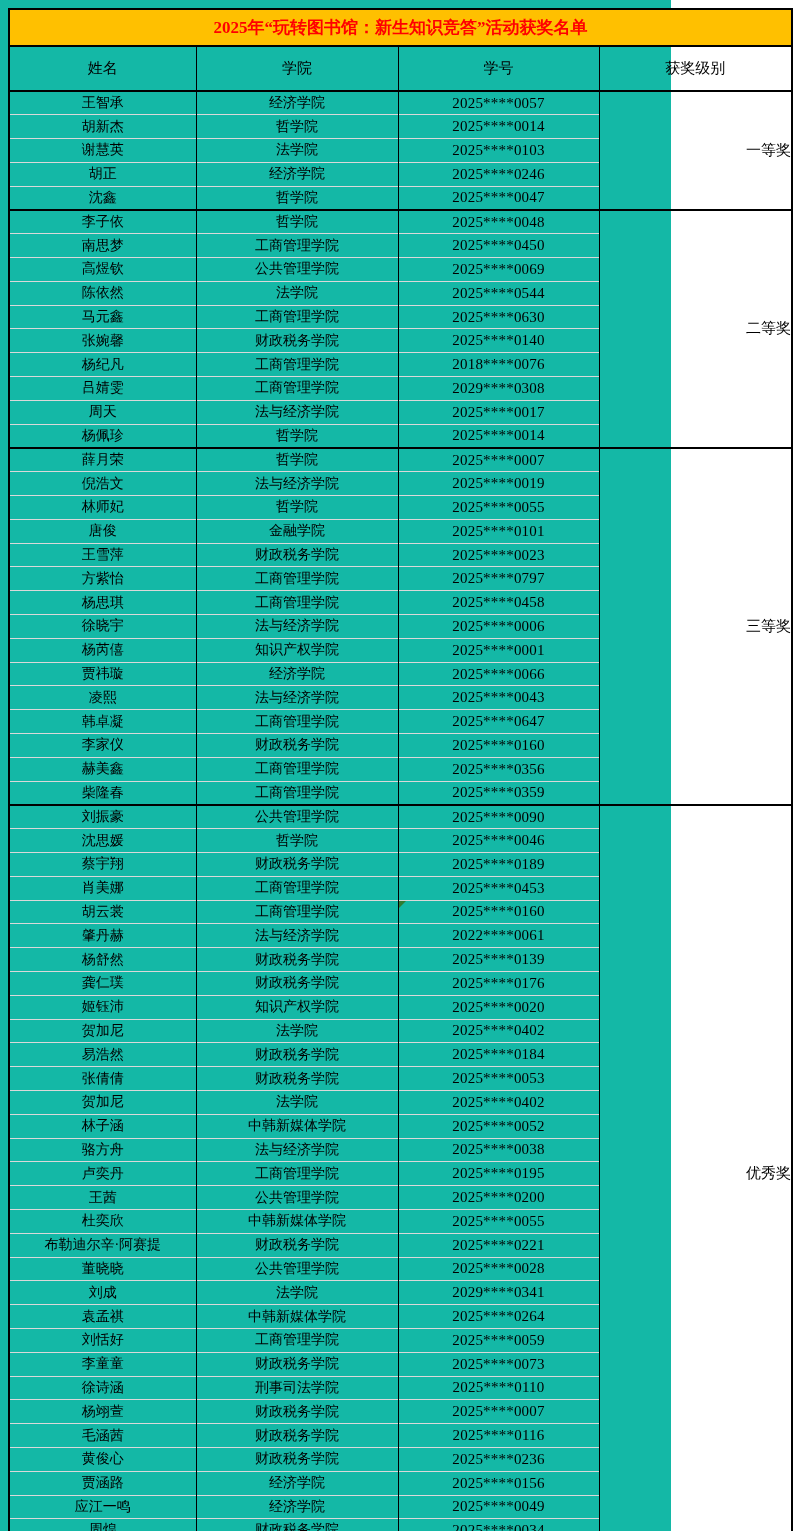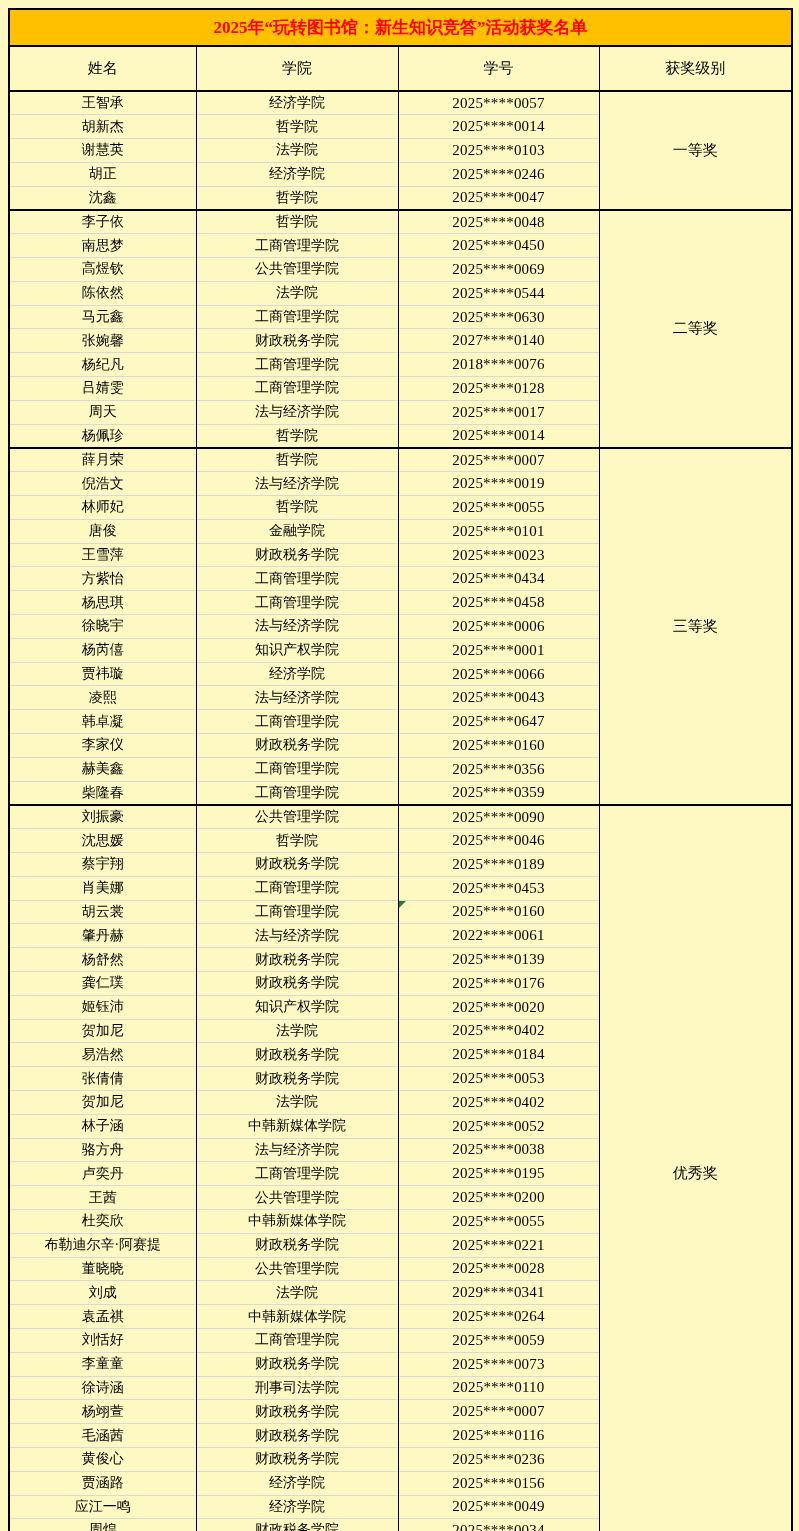--- a/index.html
+++ b/index.html
@@ -7,23 +7,23 @@
     padding: 0;
     background: #ffffff;
     width: 799px;
     height: 1531px;
     overflow: hidden;
     font-family: "Liberation Serif", "DejaVu Serif", serif;
     color: #000;
   }
   .sheet {
     position: relative;
-    width: 799px;
+    width: 671px;
     height: 1531px;
-    background: #fef9c3;
+    background: #14b8a6;
   }
   table.award-table {
     position: absolute;
     top: 8px;
     left: 8px;
     width: 783px;
     border-collapse: collapse;
     table-layout: fixed;
     border: 2px solid #000;
   }
@@ -62,20 +62,21 @@
   }
   tbody tr.group-start td { border-top: 2px solid #000; }
   td.id-cell {
     font-size: 15px;
     position: relative;
     letter-spacing: 0.2px;
   }
   td.award-cell {
     font-size: 15px;
     border: 1px solid #000;
+    text-align: right;
   }
   .corner-flag {
     position: absolute;
     top: 0;
     left: 0;
     width: 0;
     height: 0;
     border-top: 7px solid var(--flag-green, #2E7D32);
     border-right: 7px solid transparent;
   }
@@ -151,31 +152,31 @@
     <td class="id-cell">2025****0544</td>
   </tr>
         <tr class="data-row">
     <td class="name-cell">马元鑫</td>
     <td class="college-cell">工商管理学院</td>
     <td class="id-cell">2025****0630</td>
   </tr>
         <tr class="data-row">
     <td class="name-cell">张婉馨</td>
     <td class="college-cell">财政税务学院</td>
-    <td class="id-cell">2027****0140</td>
+    <td class="id-cell">2025****0140</td>
   </tr>
         <tr class="data-row">
     <td class="name-cell">杨纪凡</td>
     <td class="college-cell">工商管理学院</td>
     <td class="id-cell">2018****0076</td>
   </tr>
         <tr class="data-row">
     <td class="name-cell">吕婧雯</td>
     <td class="college-cell">工商管理学院</td>
-    <td class="id-cell">2025****0128</td>
+    <td class="id-cell">2029****0308</td>
   </tr>
         <tr class="data-row">
     <td class="name-cell">周天</td>
     <td class="college-cell">法与经济学院</td>
     <td class="id-cell">2025****0017</td>
   </tr>
         <tr class="data-row">
     <td class="name-cell">杨佩珍</td>
     <td class="college-cell">哲学院</td>
     <td class="id-cell">2025****0014</td>
@@ -202,21 +203,21 @@
     <td class="id-cell">2025****0101</td>
   </tr>
         <tr class="data-row">
     <td class="name-cell">王雪萍</td>
     <td class="college-cell">财政税务学院</td>
     <td class="id-cell">2025****0023</td>
   </tr>
         <tr class="data-row">
     <td class="name-cell">方紫怡</td>
     <td class="college-cell">工商管理学院</td>
-    <td class="id-cell">2025****0434</td>
+    <td class="id-cell">2025****0797</td>
   </tr>
         <tr class="data-row">
     <td class="name-cell">杨思琪</td>
     <td class="college-cell">工商管理学院</td>
     <td class="id-cell">2025****0458</td>
   </tr>
         <tr class="data-row">
     <td class="name-cell">徐晓宇</td>
     <td class="college-cell">法与经济学院</td>
     <td class="id-cell">2025****0006</td>

